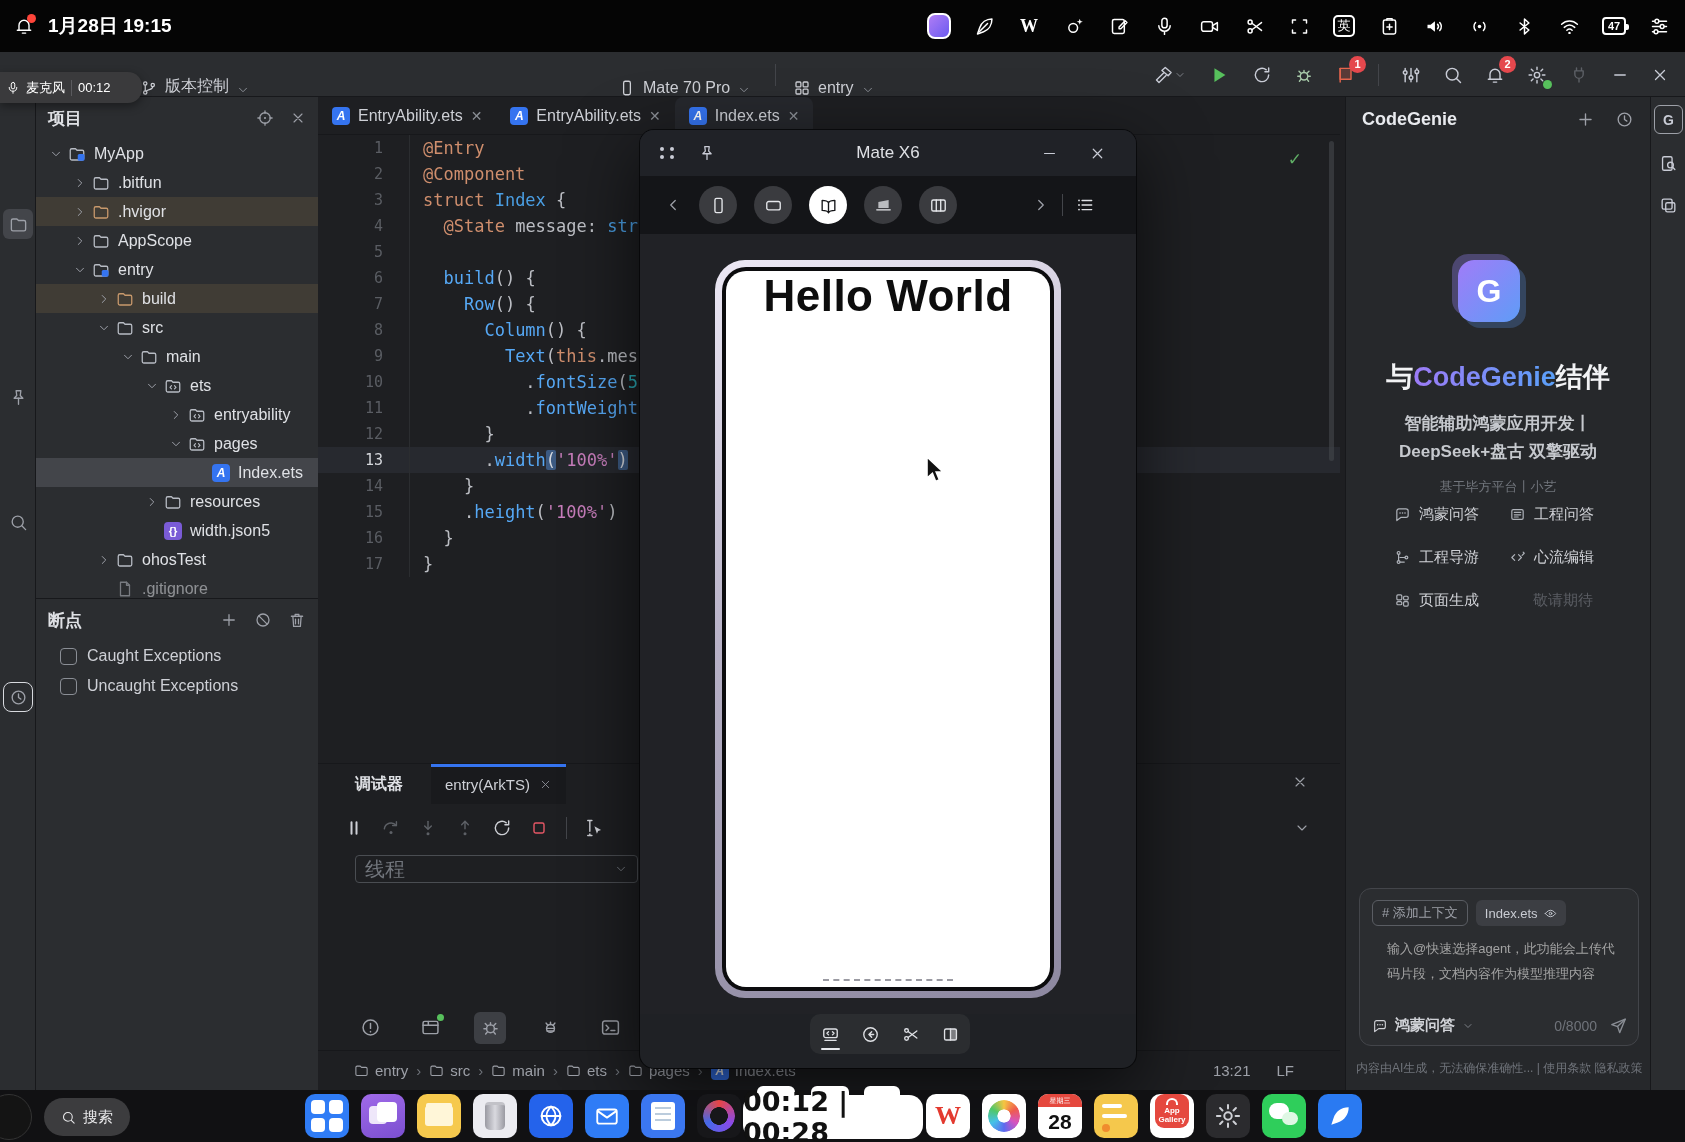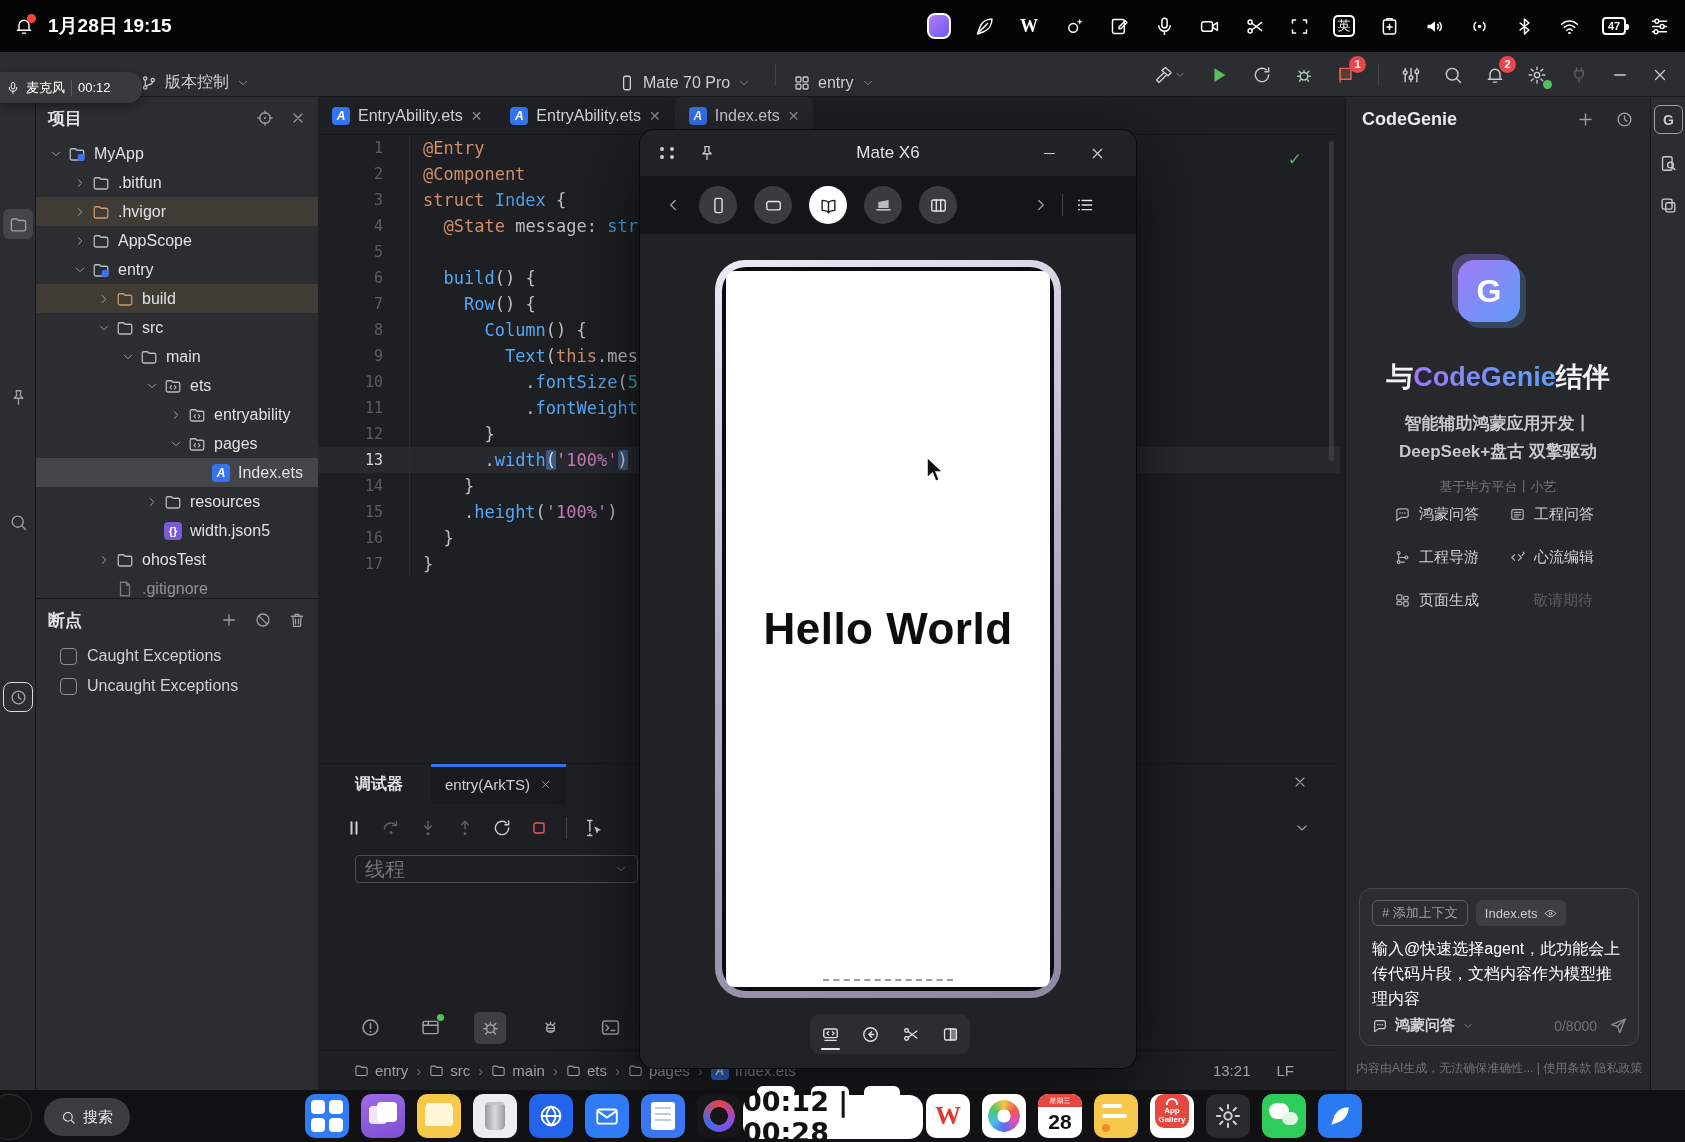--- a/index.html
+++ b/index.html
@@ -21,21 +21,21 @@
     border:2px solid #fff; }
   .mi-wps { font-weight:bold; font-size:18px; color:#fff; font-family:"Liberation Serif",serif; }
   .mi-lang { width:22px; height:22px; border:2px solid #fff; border-radius:5px; font-size:13px; color:#fff;
     display:flex; align-items:center; justify-content:center; }
   .mi-batt { width:34px; height:18px; border:2px solid #fff; border-radius:4px; position:relative;
     font-size:11px; color:#fff; display:flex; align-items:center; justify-content:center; font-weight:bold; }
   .mi-batt:after { content:""; position:absolute; right:-5px; top:5px; width:3px; height:6px; background:#fff; border-radius:0 2px 2px 0; }
 
   
   #titlebar { left:0; top:52px; width:1685px; height:45px; background:#2b2d30; border-bottom:1px solid #17181b; z-index:10; }
-  .tb-item { position:absolute; top:0; height:45px; display:flex; align-items:center; gap:7px; color:#ced0d6; font-size:16px;margin-top:8px; }
+  .tb-item { position:absolute; top:0; height:45px; display:flex; align-items:flex-end; gap:7px; color:#ced0d6; font-size:16px; }
   .tb-chev { color:#8a8e95; }
   .badge { position:absolute; border-radius:9px; background:#e5484d; color:#fff; font-size:11px; font-weight:bold;
     min-width:17px; height:17px; display:flex; align-items:center; justify-content:center; padding:0 4px; }
   #tb-right { position:absolute; right:16px; top:0; height:45px; display:flex; align-items:center; gap:22px; color:#c9ccd6; }
   #tb-right .ic { position:relative; display:flex; align-items:center; }
   .vdiv { width:1px; height:22px; background:#43454a; }
 
   
   #rec-pill { left:0; top:72px; width:142px; height:31px; background:#3a3a3c; border-radius:0 14px 14px 0;
     display:flex; align-items:center; gap:6px; padding:0 10px 0 6px; z-index:95; color:#fff; font-size:13px;
@@ -134,21 +134,21 @@
   #cg-caption { position:absolute; left:0; top:381px; width:100%; text-align:center; font-size:13px; color:#71757c; }
   #cg-actions { position:absolute; left:48px; top:408px; width:230px; display:grid; grid-template-columns:1fr 1fr; row-gap:24px; }
   .cg-act { display:flex; align-items:center; gap:8px; font-size:15px; color:#d0d2d7; }
   .cg-act.off { color:#5a5d63; justify-content:flex-start; padding-left:24px; }
   .cg-act .aic { color:#aeb2b9; display:flex; }
   #cg-input { position:absolute; left:13px; top:791px; width:280px; height:158px; background:#2b2d30;
     border:1px solid #43454a; border-radius:12px; padding:11px 12px; }
   .chip-row { display:flex; gap:8px; }
   .chip1 { border:1px solid #5a5d63; border-radius:6px; padding:3px 9px; font-size:13px; color:#9da0a8; }
   .chip2 { background:#3c3e43; border-radius:6px; padding:3px 9px; font-size:13px; color:#c9ccd3; display:flex; align-items:center; gap:6px; }
-  #cg-ph { margin-top:10px; font-size:16px; line-height:25px; color:#ffffff; }
+  #cg-ph { margin-top:10px; font-size:13px; line-height:25px; color:#a3a3a3;margin-left:15px; }
   #cg-input-bottom { position:absolute; left:12px; bottom:10px; width:256px; display:flex; align-items:center; }
   #cg-agent { display:flex; align-items:center; gap:7px; font-size:15px; font-weight:bold; color:#d0d2d7; flex:1; }
   #cg-counter { font-size:14px; color:#6f737a; margin-right:12px; }
   #cg-send { color:#8a8e95; display:flex; }
   #cg-footer { position:absolute; left:10px; top:963px; width:290px; font-size:12px; color:#6f737a; white-space:nowrap; overflow:hidden; }
 
   
   #rightstrip { left:1650px; top:97px; width:35px; height:993px; background:#2b2d30; border-left:1px solid #17181b; z-index:5; }
   .rs-ic { position:absolute; left:3px; width:29px; height:29px; display:flex; align-items:center; justify-content:center; color:#c9ccd6; }
   .rs-ic.boxed { border:1.4px solid #9da0a8; border-radius:6px; font-weight:bold; font-size:14px; }
@@ -165,22 +165,22 @@
   #emu-close { position:absolute; right:30px; color:#c9ccd6; display:flex; }
   #emu-toolbar { position:absolute; left:0; top:46px; width:100%; height:58px; background:#141518;
     display:flex; align-items:center; }
   .mode-btn { width:38px; height:38px; border-radius:50%; background:#3a3b3f; color:#e6e8ec;
     display:flex; align-items:center; justify-content:center; margin-left:17px; }
   .mode-btn.sel { background:#fff; color:#141518; }
   #emu-body { position:absolute; left:0; top:104px; width:100%; height:780px; background:#212226; }
   #phone { position:absolute; left:75px; top:26px; width:346px; height:738px; border-radius:30px;
     background:linear-gradient(160deg,#ece8f4 0%,#b7b1c6 45%,#8d88a0 100%); padding:7px; }
   #phone-bezel { width:100%; height:100%; background:#0c0c0e; border-radius:24px; padding:4px; }
-  #phone-screen { position:relative; width:100%; height:100%; background:#fff; border-radius:8px;
-    display:flex; align-items:center; justify-content:center; }
+  #phone-screen { position:relative; width:100%; height:100%; background:#fff; border-radius:20px;
+    display:flex; justify-content:center; }
   #hello { font-size:44px; font-weight:600; color:#0d0d0d; letter-spacing:.5px; }
   #fold-dash { position:absolute; bottom:6px; left:50%; transform:translateX(-50%); width:130px;
     border-top:2.5px dashed #9a9aa2; }
   #emu-cursor { position:absolute; left:285px; top:222px; z-index:5; }
   #emu-bottom { position:absolute; left:170px; top:884px; width:160px; height:40px; background:#2b2d30;
     border-radius:10px; display:flex; align-items:center; justify-content:space-around; color:#dfe1e5; }
   .eb-ic { position:relative; display:flex; }
   .eb-ic.sel:after { content:""; position:absolute; left:0; right:0; bottom:-6px; height:2px; background:#e6e8ec; border-radius:1px; }
 
   

